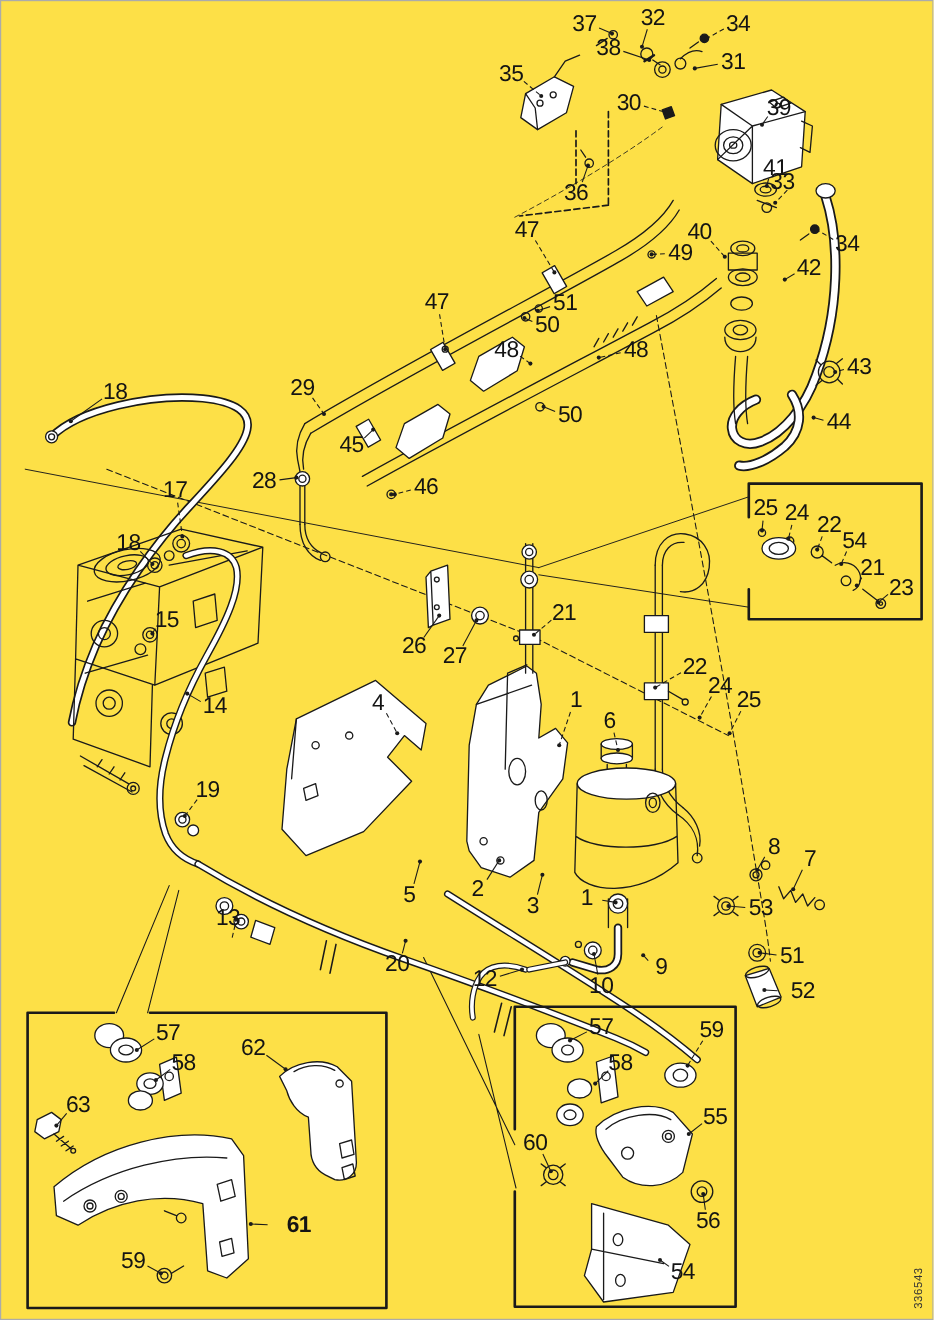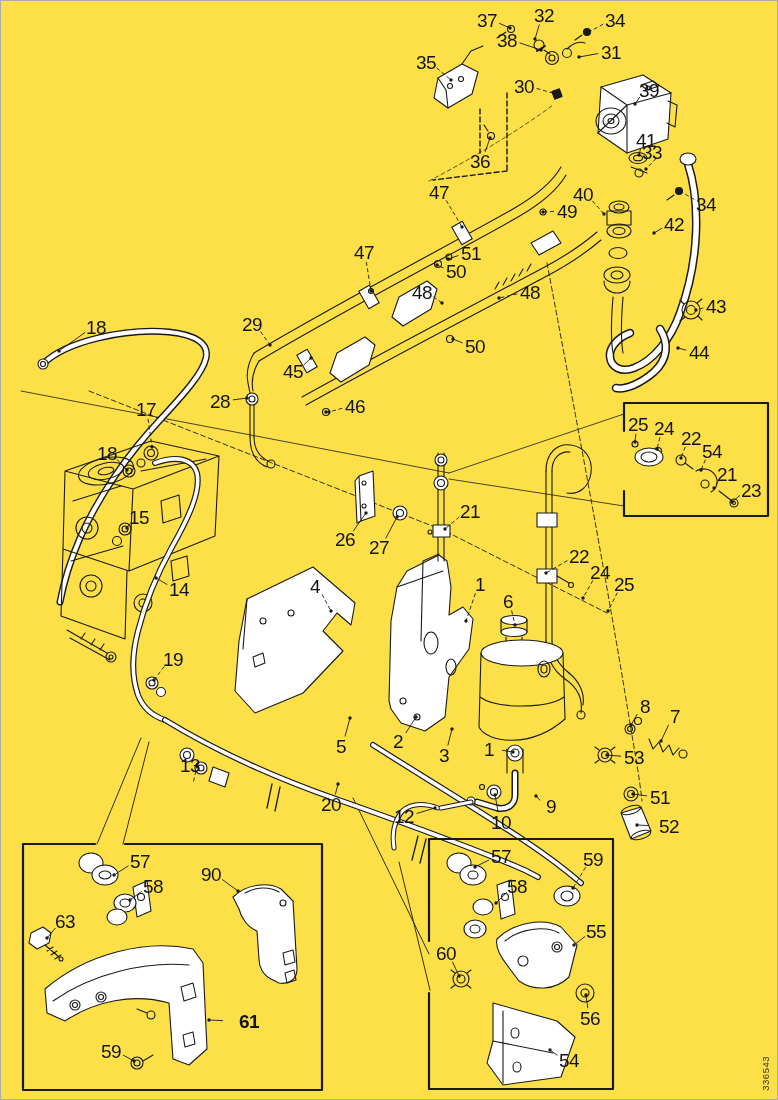--- a/index.html
+++ b/index.html
@@ -529,21 +529,21 @@
       <div class="callout" style="left: 550px; top: 805px;">9</div>
       <div class="callout" style="left: 644px; top: 705px;">8</div>
       <div class="callout" style="left: 674px; top: 715px;">7</div>
       <div class="callout" style="left: 633px; top: 756px;">53</div>
       <div class="callout" style="left: 659px; top: 796px;">51</div>
       <div class="callout" style="left: 640px; top: 825px; margin-left: 28px;">52</div>
       <div class="callout" style="left: 500px; top: 855px;">57</div>
       <div class="callout" style="left: 592px; top: 858px;">59</div>
       <div class="callout" style="left: 139px; top: 860px;">57</div>
       <div class="callout" style="left: 152px; top: 885px;">58</div>
-      <div class="callout" style="left: 210px; top: 873px;">90</div>
+      <div class="callout" style="left: 210px; top: 873px;">62</div>
       <div class="callout" style="left: 64px; top: 920px;">63</div>
       <div class="callout" style="left: 248px; top: 1020px; font-weight: bold;">61</div>
       <div class="callout" style="left: 110px; top: 1050px;">59</div>
       <div class="callout" style="left: 516px; top: 885px;">58</div>
       <div class="callout" style="left: 595px; top: 930px;">55</div>
       <div class="callout" style="left: 445px; top: 952px; text-align: center;">60</div>
       <div class="callout" style="left: 589px; top: 1017px;">56</div>
       <div class="callout" style="left: 568px; top: 1059px;">54</div>
       <div class="callout" style="left: 637px; top: 423px;">25</div>
       <div class="callout" style="left: 663px; top: 427px;">24</div>

